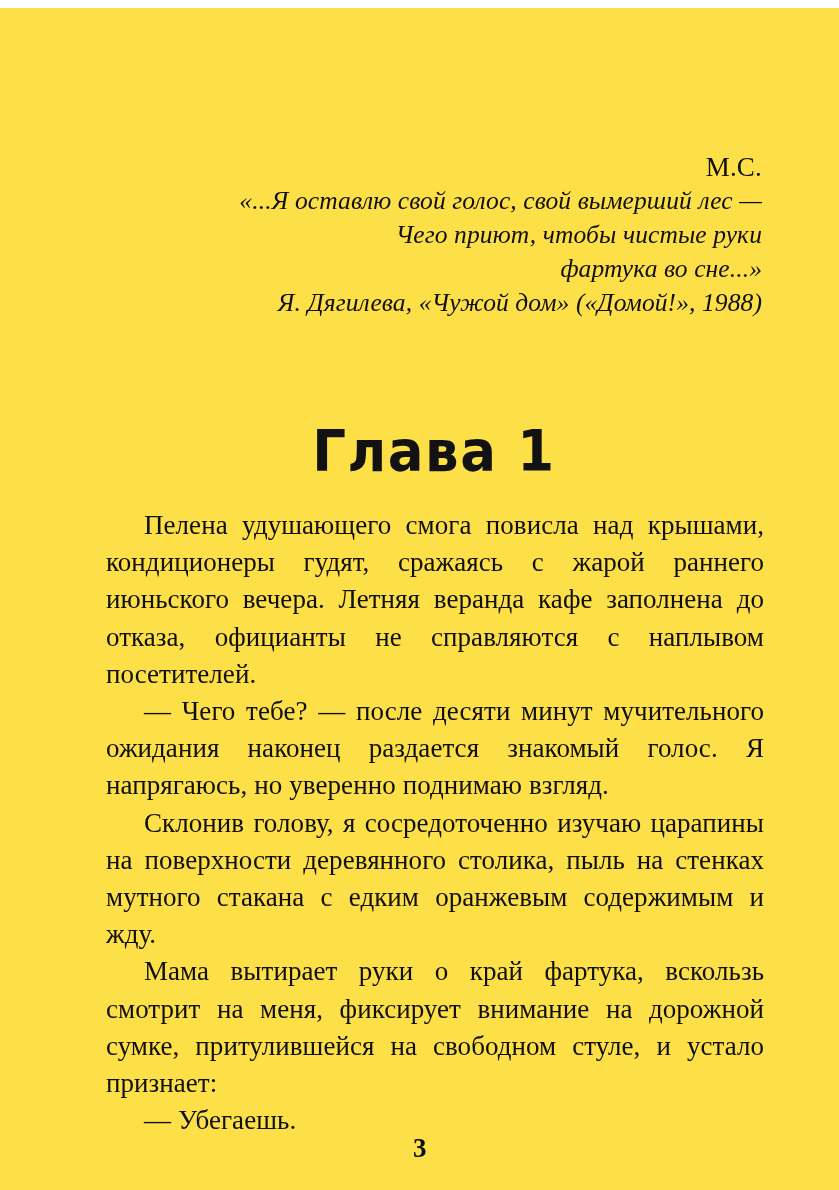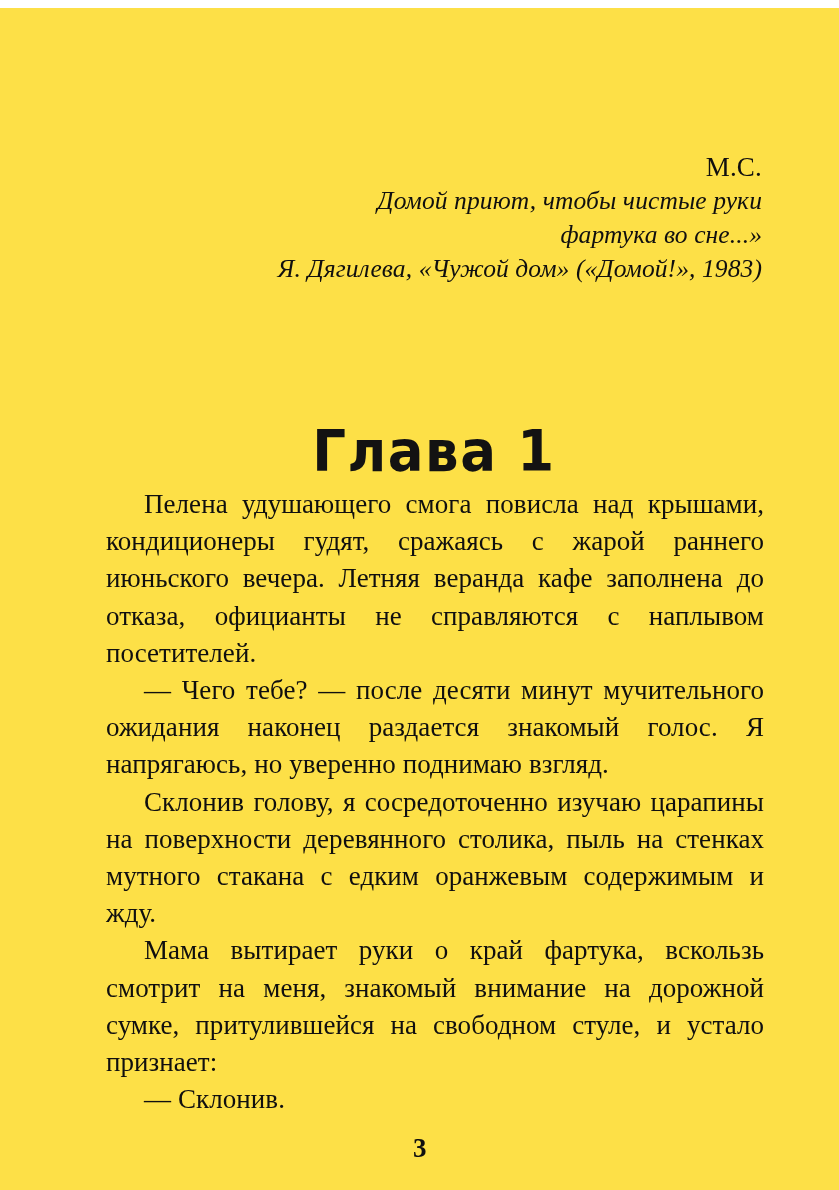--- a/index.html
+++ b/index.html
@@ -71,21 +71,21 @@
     letter-spacing: 1.5px;
     color: #131212;
     transform: scaleY(1.06);
     transform-origin: center top;
   }
 
   
   .body-text {
     position: absolute;
     left: 106px;
-    top: 478px;
+    top: 499px;
     width: 658px;
   }
 
   .body-paragraph {
     margin: 0;
     font-size: 27px;
     line-height: 37.2px;
     text-align: justify;
     text-justify: inter-word;
     text-indent: 38px;
@@ -109,32 +109,33 @@
 </style>
 </head>
 <body>
 
 <div class="page">
 
   <div class="epigraph">
     <div class="epigraph-dedication">М.С.</div>
 
     <div class="epigraph-verse">
-      <span class="epigraph-line">Домой приют, чтобы чистые руки</span>
+      <span class="epigraph-line">«...Я оставлю свой голос, свой вымерший лес —</span>
+      <span class="epigraph-line">Чего приют, чтобы чистые руки</span>
       <span class="epigraph-line">фартука во сне...»</span>
     </div>
 
-    <div class="epigraph-source">Я. Дягилева, «Чужой дом» («Домой!», 1983)</div>
+    <div class="epigraph-source">Я. Дягилева, «Чужой дом» («Домой!», 1988)</div>
   </div>
 
   <h1 class="chapter-heading">Глава 1</h1>
 
   <div class="body-text">
     <p class="body-paragraph">Пелена удушающего смога повисла над крышами, кондиционеры гудят, сражаясь с жарой раннего июньского вечера. Летняя веранда кафе заполнена до отказа, официанты не справляются с наплывом посетителей.</p>
     <p class="body-paragraph">— Чего тебе? — после десяти минут мучительного ожидания наконец раздается знакомый голос. Я напрягаюсь, но уверенно поднимаю взгляд.</p>
     <p class="body-paragraph">Склонив голову, я сосредоточенно изучаю царапины на поверхности деревянного столика, пыль на стенках мутного стакана с едким оранжевым содержимым и жду.</p>
-    <p class="body-paragraph">Мама вытирает руки о край фартука, вскользь смотрит на меня, знакомый внимание на дорожной сумке, притулившейся на свободном стуле, и устало признает:</p>
-    <p class="body-paragraph">— Склонив.</p>
+    <p class="body-paragraph">Мама вытирает руки о край фартука, вскользь смотрит на меня, фиксирует внимание на дорожной сумке, притулившейся на свободном стуле, и устало признает:</p>
+    <p class="body-paragraph">— Убегаешь.</p>
   </div>
 
   <div class="folio">3</div>
 
 </div>
 
 </body></html>

